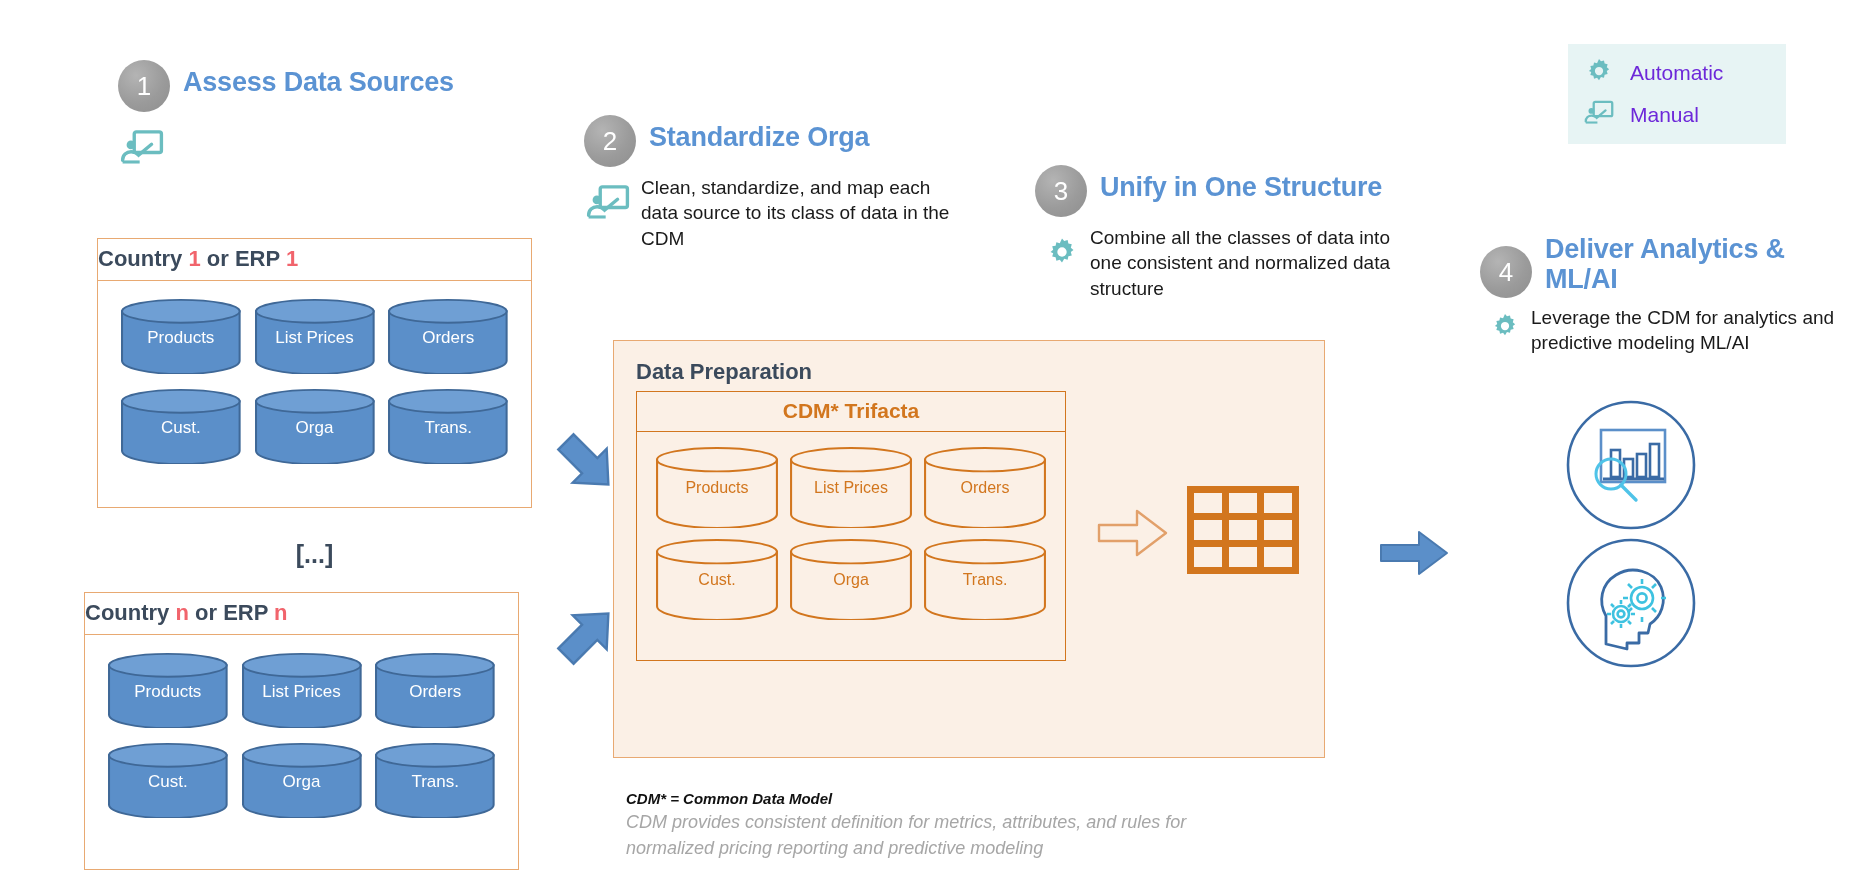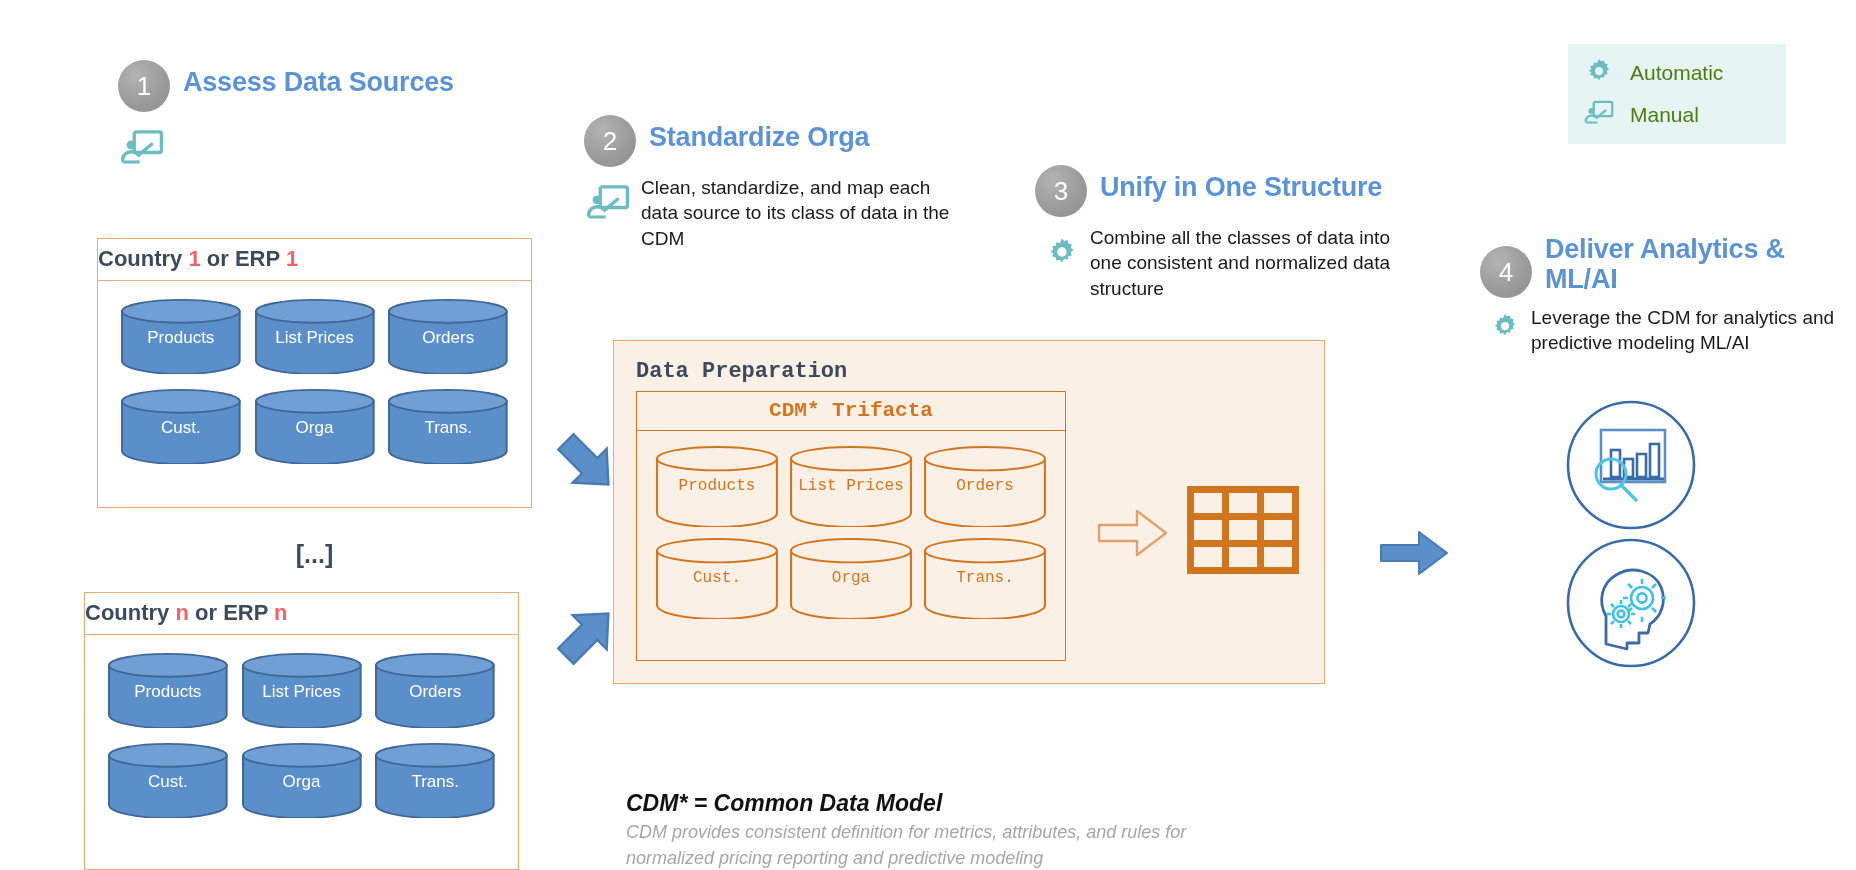--- a/index.html
+++ b/index.html
@@ -31,21 +31,21 @@
 
   
   .ic { flex:0 0 auto; display:block; }
 
   
   .legend {
     background:#e7f4f4; padding:12px 20px 12px 16px;
     display:flex; flex-direction:column; gap:8px;
   }
   .legend-row { display:flex; align-items:center; gap:16px; }
-  .legend-label { color:#4d7c0f; font-size:21px; }
+  .legend-label { color:#6d28d9; font-size:21px; }
 
   
   .src-box {
     border:1.6px solid #e8a972; background:#ffffff;
   }
   .src-title {
     border-bottom:1.6px solid #e8a972;
     text-align:left; font-size:22px; font-weight:bold;
     color:#3b4a5c; padding:7px 0 8px;
   }
@@ -85,21 +85,21 @@
   
   .tbl-icon {
     background:#d2761e; padding:7px;
     display:grid; grid-template-columns:repeat(3,1fr);
     grid-template-rows:repeat(3,1fr); gap:7px;
   }
   .tbl-icon i { background:#fbf0e6; display:block; }
 
   
   .fn-bold {
-    font-size:23px; font-weight:bold; font-style:italic; color:#111;
+    font-size:15px; font-weight:bold; font-style:italic; color:#111;
   }
   .fn-sub {
     font-size:18px; font-style:italic; color:#a6a6a6; line-height:1.42;
   }
 </style>
 </head>
 <body>
 
 <div class="abs legend" style="left:1568px; top:44px; width:218px;">
   <div class="legend-row">
@@ -298,21 +298,21 @@
   </svg>
 </div>
 <div class="abs" style="left:552px; top:598px;">
   <svg width="72" height="72" viewBox="0 0 60 60">
     <g transform="rotate(-45 30 30)">
       <path d="M4 21 h28 v-11 l22 20 l-22 20 v-11 h-28 z" fill="#5b8fc9" stroke="#4a7ab0" stroke-width="2"></path>
     </g>
   </svg>
 </div>
 
-<div class="abs prep" style="left:613px; top:340px; width:712px; height:344px;font-family:Liberation Mono, monospace;">
+<div class="abs prep" style="left:613px; top:340px; width:712px; height:418px;">
   <div class="prep-title">Data Preparation</div>
 
   <div class="abs cdm-box" style="left:22px; top:50px; width:430px; height:270px;">
     <div class="cdm-title">CDM* Trifacta</div>
     <div class="db-grid" style="padding:14px 18px 16px; row-gap:10px; column-gap:10px;">
       <div class="cyl orange" style="height:82px;">
         <svg viewBox="0 0 120 84" preserveAspectRatio="none">
             <path d="M2 14v56a58 14 0 0 0 116 0V14z" fill="#fbf0e6" stroke="#d2761e" stroke-width="2"></path>
             <ellipse cx="60" cy="14" rx="58" ry="12" fill="#fbf0e6" stroke="#d2761e" stroke-width="2"></ellipse>
           </svg>

